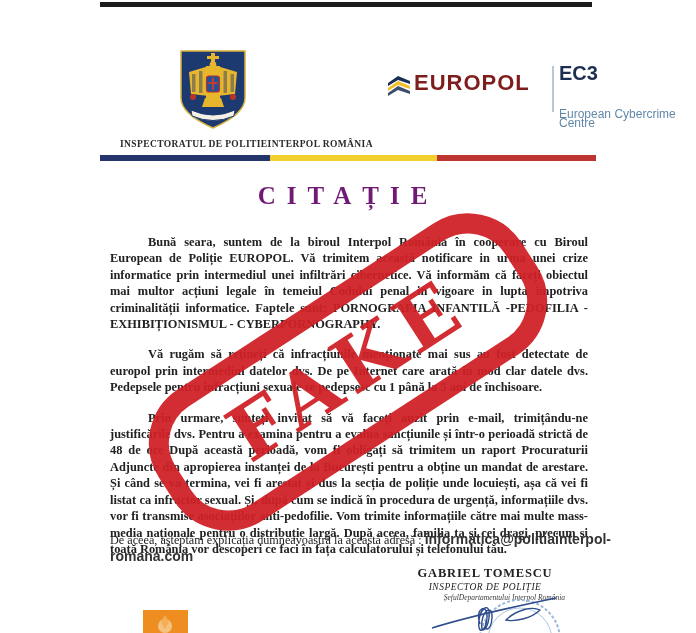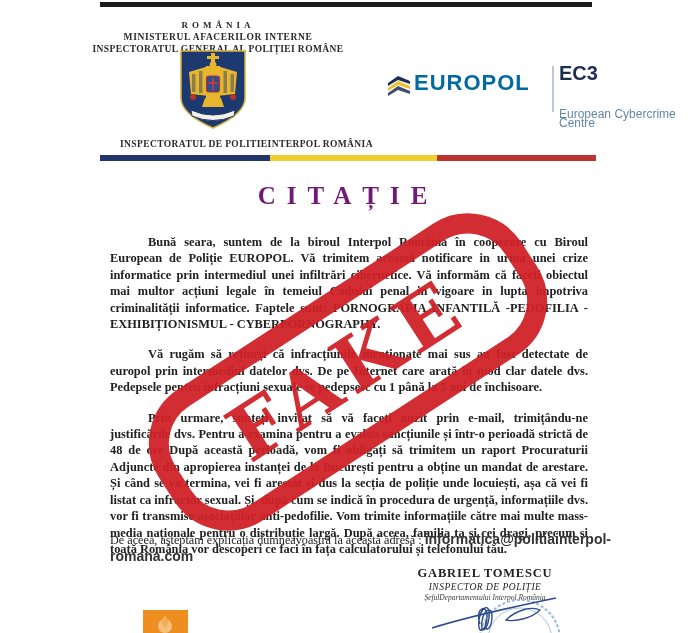--- a/index.html
+++ b/index.html
@@ -17,21 +17,21 @@
   .hdr .inspectorate{font-size:9.5px;letter-spacing:.4px;margin-top:2px;}
 
   .coa{position:absolute;left:179px;top:50px;width:68px;height:80px;}
 
   .sub-insp{position:absolute;left:120px;top:139px;font-size:9.5px;font-weight:bold;
             letter-spacing:.4px;color:#2a2a2a;}
 
   
   .eu-emblem{position:absolute;left:387px;top:75px;width:24px;height:22px;}
   .eu-name{position:absolute;left:414px;top:70px;font-family:"Liberation Sans",sans-serif;
-           font-weight:bold;font-size:22px;letter-spacing:1px;color:#0369a1;}
+           font-weight:bold;font-size:22px;letter-spacing:1px;color:#7f1d1d;}
   .ec3-divider{position:absolute;left:552px;top:66px;width:2px;height:46px;background:#b9c7d8;}
   .ec3-name{position:absolute;left:559px;top:62px;font-family:"Liberation Sans",sans-serif;
             font-weight:bold;font-size:20px;color:#1c2e52;}
   .ec3-sub{position:absolute;left:559px;top:86px;font-family:"Liberation Sans",sans-serif;
            font-size:12px;line-height:9px;color:#6288a9;margin-top:24px;}
 
   
   .flag{position:absolute;left:100px;top:155px;width:496px;height:6px;display:flex;}
   .flag .b{width:170px;height:100%;}
   .flag .y{width:167px;height:100%;}
@@ -45,45 +45,40 @@
   .body{position:absolute;left:110px;top:234px;width:478px;font-size:12.4px;
         line-height:16.4px;text-align:justify;color:#222;font-weight:bold;}
   .body p{margin:0 0 14px 0;text-indent:38px;}
   .closing{position:absolute;left:110px;top:531px;width:540px;font-size:12.2px;color:#222;}
   .closing .email{font-family:"Liberation Sans",sans-serif;font-size:14px;font-weight:bold;color:#333;text-align:center;}
 
   
   .sig{position:absolute;left:405px;top:566px;width:160px;text-align:center;color:#222;}
   .sig .name{font-size:12.5px;font-weight:bold;letter-spacing:.8px;}
   .sig .role{font-size:9.5px;font-style:italic;letter-spacing:.5px;margin-top:1px;}
-  .sig .dept{font-size:7.5px;font-style:italic;margin-top:1px;color:#3a3a3a;}
+  .sig .dept{font-size:7.5px;font-style:italic;margin-top:1px;color:#3a3a3a;text-align:right;}
   .sig-svg{position:absolute;left:428px;top:594px;width:135px;height:39px;}
 
   
   .foot-logo{position:absolute;left:143px;top:610px;width:45px;height:23px;background:#ee8d20;}
 
   
   .stamp{position:absolute;left:132px;top:294px;width:392px;height:116px;
          border:20px solid #cf2026;border-radius:64px;transform:rotate(-33deg);
          opacity:.94;display:flex;align-items:center;justify-content:center;}
   .stamp .txt{font-family:"DejaVu Serif", serif;font-weight:bold;font-size:76px;
               letter-spacing:8px;color:#cf2026;line-height:1;transform:translateY(-2px);}
 </style>
 </head>
 <body>
 
 <div class="page">
 
   <div class="top-rule"></div>
 
-  <div class="hdr">
-    <div class="country">ROMÂNIA</div>
-    <div class="ministry">MINISTERUL AFACERILOR INTERNE</div>
-    <div class="inspectorate">INSPECTORATUL GENERAL AL POLIȚIEI ROMÂNE</div>
-  </div>
 
   <svg class="coa" viewBox="0 0 68 80">
     <path d="M2,1 H66 V48 Q66 64 34 78 Q2 64 2 48 Z" fill="#1d3a70" stroke="#d8b13a" stroke-width="1.5"></path>
     <rect x="32" y="3" width="4" height="9" fill="#e8b62c"></rect>
     <rect x="28" y="6" width="12" height="3" fill="#e8b62c"></rect>
     <circle cx="34" cy="15" r="3.4" fill="#e8b62c"></circle>
     <polygon points="10,22 30,16 30,46 12,44" fill="#e8b62c"></polygon>
     <polygon points="58,22 38,16 38,46 56,44" fill="#e8b62c"></polygon>
     <rect x="27" y="16" width="14" height="34" fill="#e8b62c"></rect>
     <rect x="13" y="24" width="3.5" height="18" fill="#1d3a70" opacity=".45"></rect>

